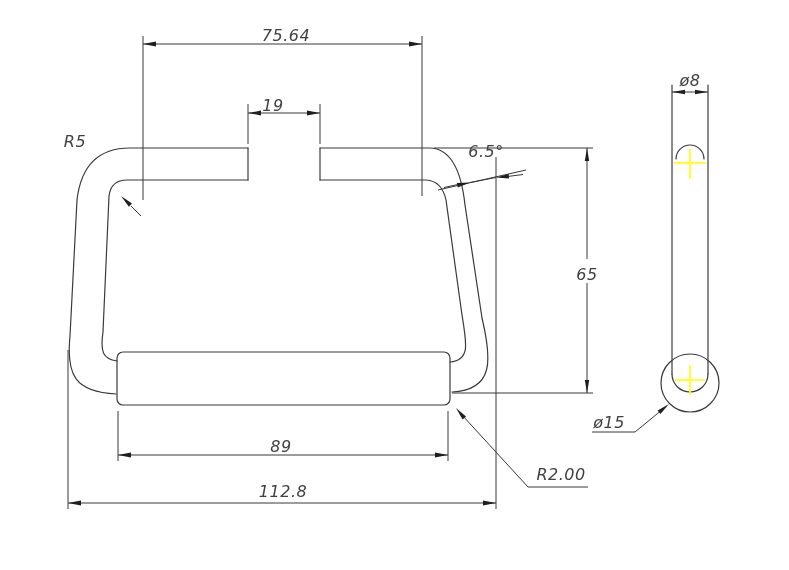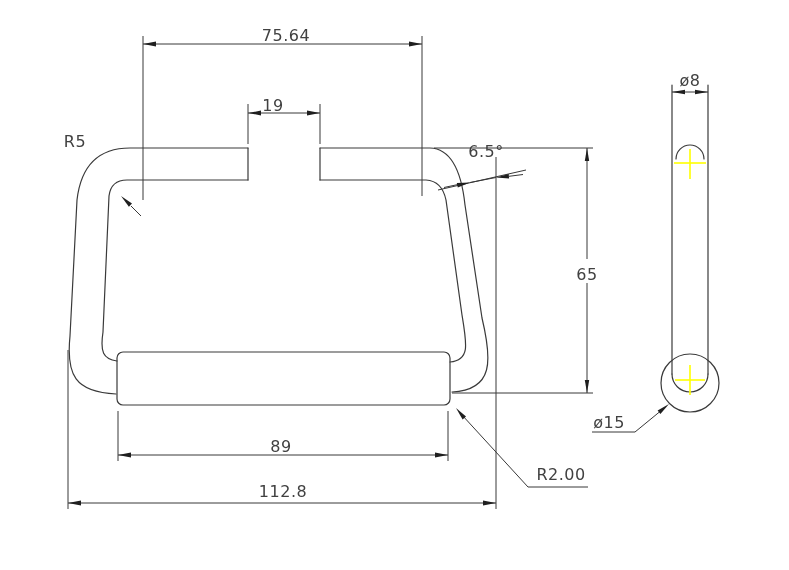--- a/index.html
+++ b/index.html
@@ -7,20 +7,21 @@
     padding: 0;
     background: #ffffff;
   }
   .canvas {
     position: relative;
     width: 752px;
     height: 570px;
     background: #ffffff;
     overflow: hidden;
     font-family: "DejaVu Sans", sans-serif;
+    font-style: italic;
   }
   svg { display: block; }
   .geo {
     fill: none;
     stroke: #3a3a3a;
     stroke-width: 1.2;
     stroke-linecap: round;
     stroke-linejoin: round;
   }
   .dim {

